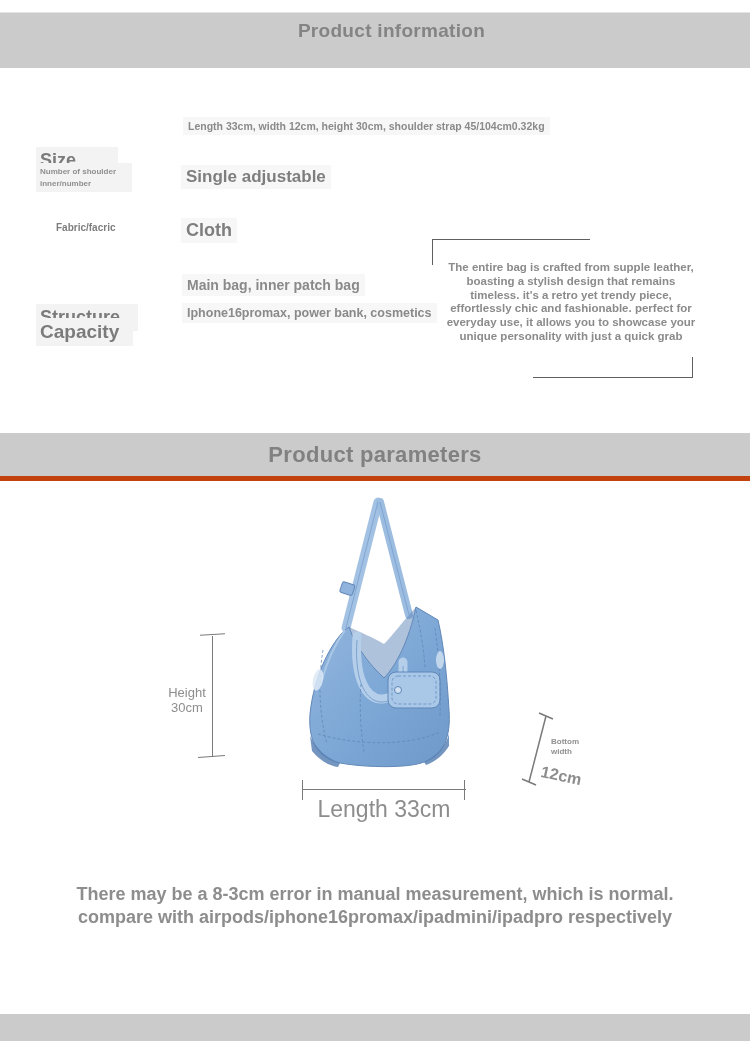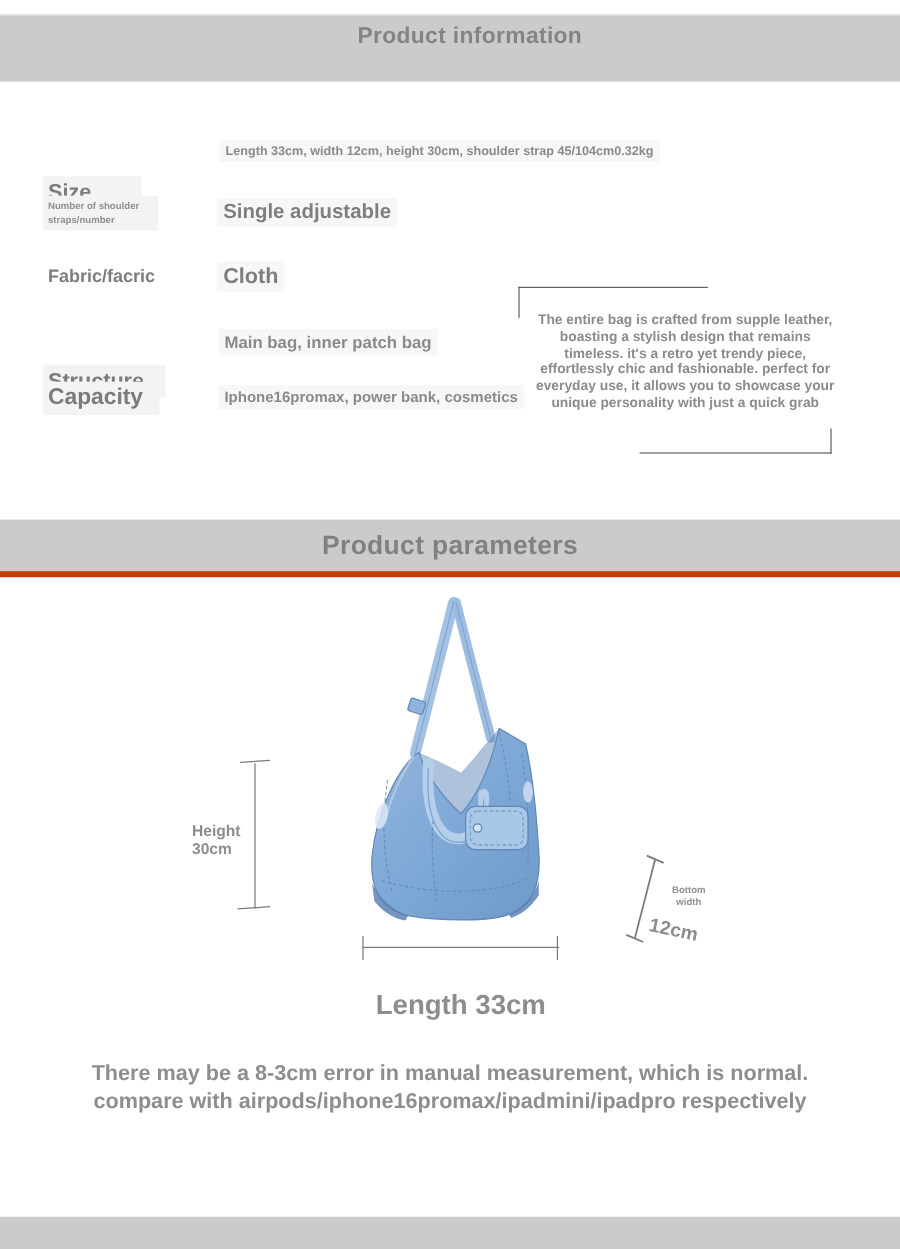--- a/index.html
+++ b/index.html
@@ -17,72 +17,72 @@
   .bottom-strip { position:absolute; left:0; top:1014px; width:750px; height:27px; background:#cbcbcb; }
 
   
   .spec-label, .spec-value { position:absolute; font-weight:bold; white-space:nowrap; }
   .spec-label { color:#7b7b7b; background:#f3f3f3; }
   .spec-value { color:#8a8a8a; background:#f7f7f7; }
   .lbl-size      { left:36px;  top:114px; font-size:18px; padding:3px 42px 3px 4px;margin-top:33px; }
   .val-size      { left:183px; top:117px; font-size:10.5px; padding:3px 5px; }
   .lbl-straps    { left:36px;  top:163px; font-size:8px; width:96px; white-space:normal; line-height:1.45; color:#8f8f8f; padding:3px 4px; }
   .val-straps    { left:181px; top:165px; font-size:17px; padding:2px 5px; color:#7e7e7e; }
-  .lbl-fabric    { left:40px;  top:222px; font-size:15px; background:transparent; color:#7d7d7d; }
+  .lbl-fabric    { left:56px;  top:222px; font-size:10px; background:transparent; color:#7d7d7d; }
   .val-fabric    { left:181px; top:218px; font-size:18px; padding:2px 5px; color:#7e7e7e; }
   .lbl-structure { left:36px;  top:272px; font-size:18px; padding:3px 18px 3px 4px;margin-top:32px; }
   .val-structure { left:182px; top:274px; font-size:14px; padding:3px 5px; }
   .lbl-capacity  { left:36px;  top:318px; font-size:19px; padding:3px 14px 3px 4px; }
-  .val-capacity  { left:182px; top:321px; font-size:12.5px; padding:3px 5px; }
+  .val-capacity  { left:182px; top:303px; font-size:12.5px; padding:3px 5px; }
 
   
   .desc-text { position:absolute; left:444px; top:261px; width:254px; font-size:11.5px; font-weight:bold;
                color:#8b8b8b; text-align:center; line-height:1.2; }
   .bracket-tl { position:absolute; left:432px; top:239px; width:158px; height:26px;
                 border-top:1px solid #5f5f5f; border-left:1px solid #5f5f5f; }
   .bracket-br { position:absolute; left:533px; top:357px; width:160px; height:21px;
                 border-bottom:1px solid #5f5f5f; border-right:1px solid #5f5f5f; }
 
   
   .bag-figure { position:absolute; left:288px; top:488px; width:184px; height:292px; }
 
   
   .dim { position:absolute; }
   .dim-v-line   { left:212px; top:636px; height:121px; border-left:1.5px solid #7a7a7a; }
   .dim-v-cap-t  { left:200px; top:634px; width:25px; border-top:1.5px solid #7a7a7a; transform:rotate(-4deg); }
   .dim-v-cap-b  { left:198px; top:756px; width:27px; border-top:1.5px solid #7a7a7a; transform:rotate(-4deg); }
-  .height-label { left:160px; top:686px; width:54px; font-size:13px; font-weight:bold;
+  .height-label { left:160px; top:686px; width:54px; text-align:center; font-size:13px; font-weight:normal;
                   color:#8d8d8d; line-height:1.15; }
   .dim-h-line   { left:302px; top:789px; width:164px; border-top:1.5px solid #7a7a7a; }
   .dim-h-cap-l  { left:302px; top:780px; height:20px; border-left:1.5px solid #7a7a7a; }
   .dim-h-cap-r  { left:464px; top:780px; height:20px; border-left:1.5px solid #7a7a7a; }
-  .length-label { left:292px; top:824px; width:184px; text-align:center; font-size:23px; font-weight:bold; color:#8d8d8d; }
+  .length-label { left:292px; top:796px; width:184px; text-align:center; font-size:23px; font-weight:normal; color:#8d8d8d; }
   .bw-line-svg  { left:518px; top:710px; }
-  .bw-label     { left:551px; top:737px; width:46px; text-align:center; font-size:8px; font-weight:bold;
+  .bw-label     { left:551px; top:737px; width:46px; font-size:8px; font-weight:bold;
                   color:#909090; line-height:1.3; }
   .bw-value     { left:543px; top:763px; font-size:16px; font-weight:bold; color:#8d8d8d;
                   transform:rotate(12deg); transform-origin:left top; }
 
   
   .disclaimer { position:absolute; left:0; top:883px; width:750px; text-align:center;
                 font-size:18px; font-weight:bold; color:#8d8d8d; line-height:1.28; }
 </style>
 </head>
 <body>
 
 <div class="page">
 
   <div class="banner banner-header">
     <div class="banner-title">Product information</div>
   </div>
 
   <div class="spec-label lbl-size">Size</div>
   <div class="spec-value val-size">Length 33cm, width 12cm, height 30cm, shoulder strap 45/104cm0.32kg</div>
 
-  <div class="spec-label lbl-straps">Number of shoulder straps/number</div>
+  <div class="spec-label lbl-straps">Number of shoulder inner/number</div>
   <div class="spec-value val-straps">Single adjustable</div>
 
   <div class="spec-label lbl-fabric">Fabric/facric</div>
   <div class="spec-value val-fabric">Cloth</div>
 
   <div class="spec-label lbl-structure">Structure</div>
   <div class="spec-value val-structure">Main bag, inner patch bag</div>
 
   <div class="spec-label lbl-capacity">Capacity</div>
   <div class="spec-value val-capacity">Iphone16promax, power bank, cosmetics</div>

